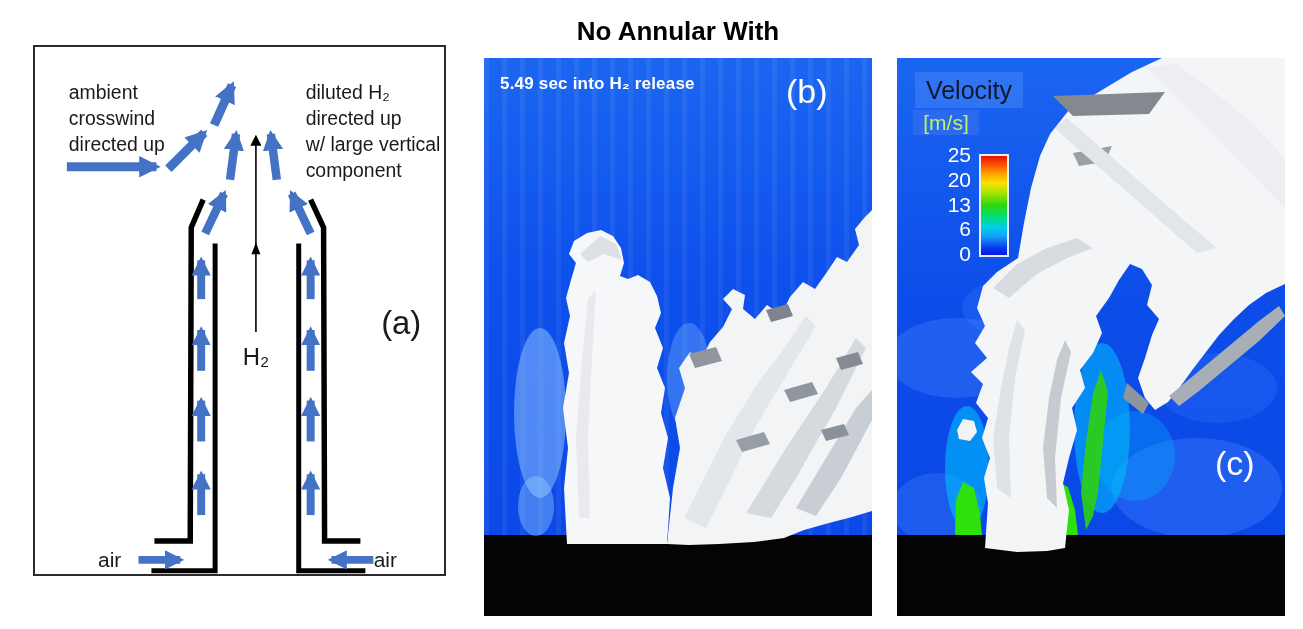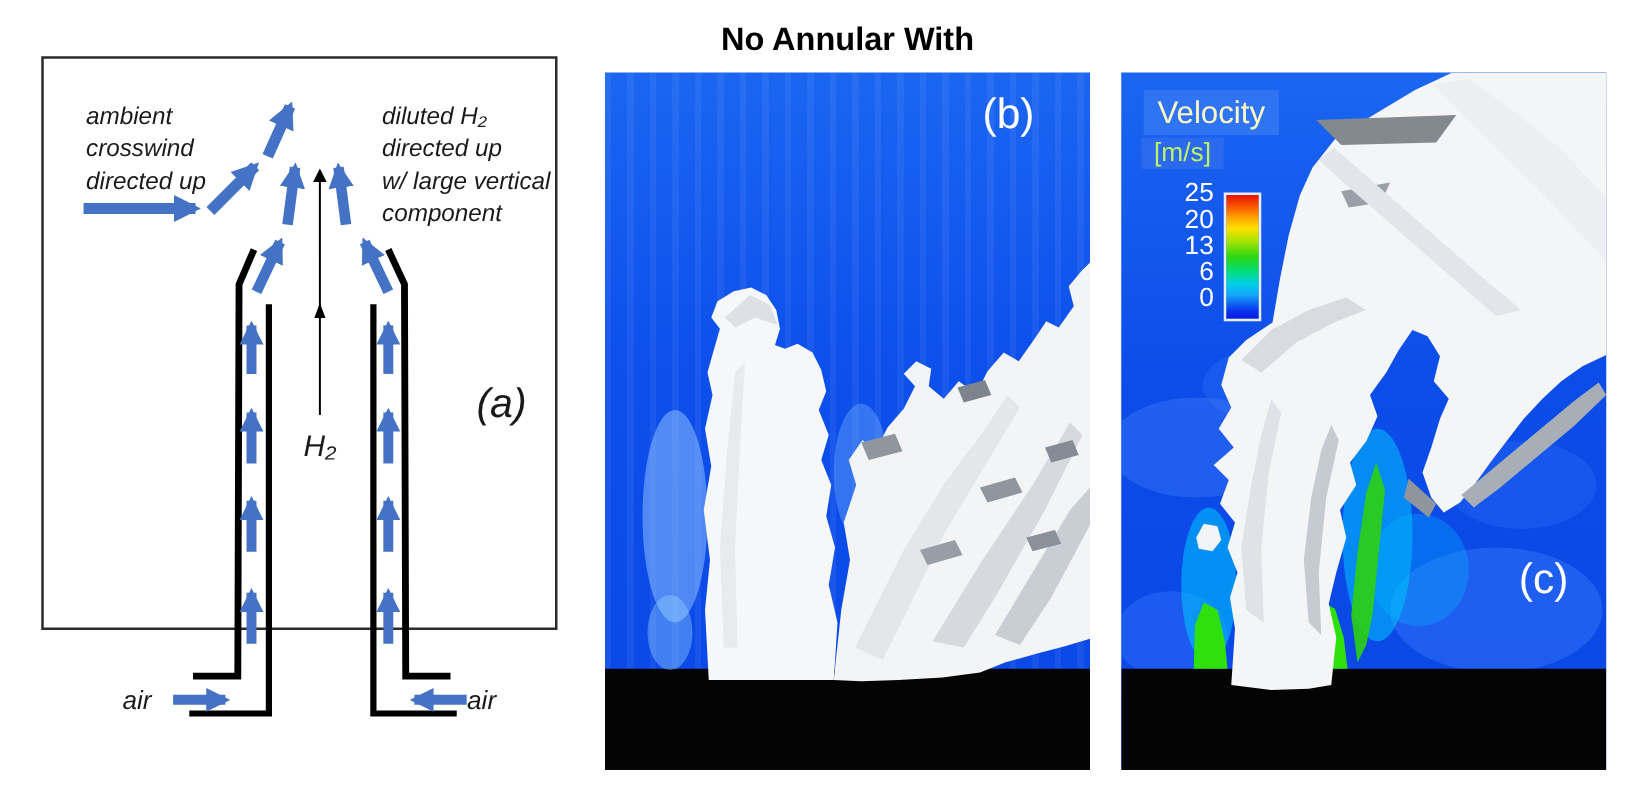--- a/index.html
+++ b/index.html
@@ -6,45 +6,45 @@
   .canvas{position:relative;width:1303px;height:629px;background:#ffffff;
           font-family:"Liberation Sans", sans-serif;overflow:hidden;}
 
   
   .panel-title{position:absolute;top:16px;height:32px;font-size:26px;font-weight:bold;
                color:#000;text-align:center;line-height:30px;white-space:nowrap;}
   .title-b{left:484px;width:388px;}
   .title-c{left:897px;width:388px;padding-right:42px;box-sizing:border-box;}
 
   
-  .panel-a{position:absolute;left:33px;top:45px;width:413px;height:459px;
-           border:2px solid #2b2b2b;background:#fff;box-sizing:border-box;font-style:italic;}
+  .panel-a{position:absolute;left:33px;top:45px;width:413px;height:531px;
+           border:2px solid #2b2b2b;background:#fff;box-sizing:border-box;}
   .panel-a svg{display:block;}
 
   
   .sim{position:absolute;top:58px;width:388px;height:558px;overflow:hidden;}
   .sim-b{left:484px;background:linear-gradient(180deg,#1b66f1 0%,#0d50ec 40%,#0a47e6 100%);}
   .sim-c{left:897px;background:linear-gradient(180deg,#1b66f1 0%,#0c4ce9 45%,#0a47e6 100%);}
   .streaks{position:absolute;left:0;top:0;width:100%;height:100%;
            background:repeating-linear-gradient(90deg,rgba(255,255,255,.06) 0 5px,rgba(255,255,255,0) 5px 18px);}
   .sim svg{position:absolute;left:0;top:0;}
 
   .timestamp{position:absolute;left:16px;top:16px;color:#fff;font-weight:bold;
              font-size:17px;letter-spacing:.2px;}
   .corner-label{position:absolute;color:#fff;font-size:34px;font-weight:normal;}
   .label-b{left:302px;top:14px;}
   .label-c{left:318px;top:386px;}
 
   
   .legend-title{position:absolute;left:18px;top:14px;width:108px;height:36px;
-                background:#2f74f3;color:#fef9c3;font-size:25px;text-align:center;line-height:36px;}
+                background:#2f74f3;color:#0f172a;font-size:25px;text-align:center;line-height:36px;}
   .legend-units{position:absolute;left:16px;top:52px;width:66px;height:25px;
                 background:#2b69ef;color:#bef264;font-size:21px;text-align:center;line-height:25px;}
   .legend-ticks{position:absolute;left:26px;top:86px;width:48px;height:120px;
-                display:flex;flex-direction:column;
+                display:flex;flex-direction:column;justify-content:space-between;
                 align-items:flex-end;color:#fff;font-size:21px;line-height:1;}
   .legend-bar{position:absolute;left:82px;top:96px;width:26px;height:99px;
               border:2px solid #e8eef8;
               background:linear-gradient(180deg,
                 #e81200 0%,#fb5a00 10%,#ffa200 18%,#ffe000 27%,#a8e400 37%,
                 #2bd614 50%,#00df7a 62%,#00cfe8 72%,#15a2f8 81%,#0a38f0 93%,#0718e2 100%);}
 </style>
 </head>
 <body>
 
@@ -135,20 +135,21 @@
 
       <g>
         <polygon fill="#8f969e" points="205,296 232,289 238,303 211,310"></polygon>
         <polygon fill="#7d848d" points="282,252 304,246 309,258 287,264"></polygon>
         <polygon fill="#8f969e" points="300,332 328,324 334,336 306,344"></polygon>
         <polygon fill="#848b94" points="352,300 374,294 379,306 357,312"></polygon>
         <polygon fill="#979ea6" points="252,382 280,374 286,386 258,394"></polygon>
         <polygon fill="#8a9199" points="337,372 360,366 365,377 342,383"></polygon>
       </g>
     </svg>
+    <div class="timestamp">5.49 sec into H₂ release</div>
     <div class="corner-label label-b">(b)</div>
   </div>
 
   <div class="sim sim-c">
     <svg width="388" height="558" viewBox="0 0 388 558">
 
       <g>
         <ellipse cx="60" cy="300" rx="70" ry="40" fill="rgba(80,140,255,0.30)"></ellipse>
         <ellipse cx="300" cy="430" rx="85" ry="50" fill="rgba(70,135,255,0.35)"></ellipse>
         <ellipse cx="320" cy="330" rx="60" ry="35" fill="rgba(60,125,250,0.25)"></ellipse>

